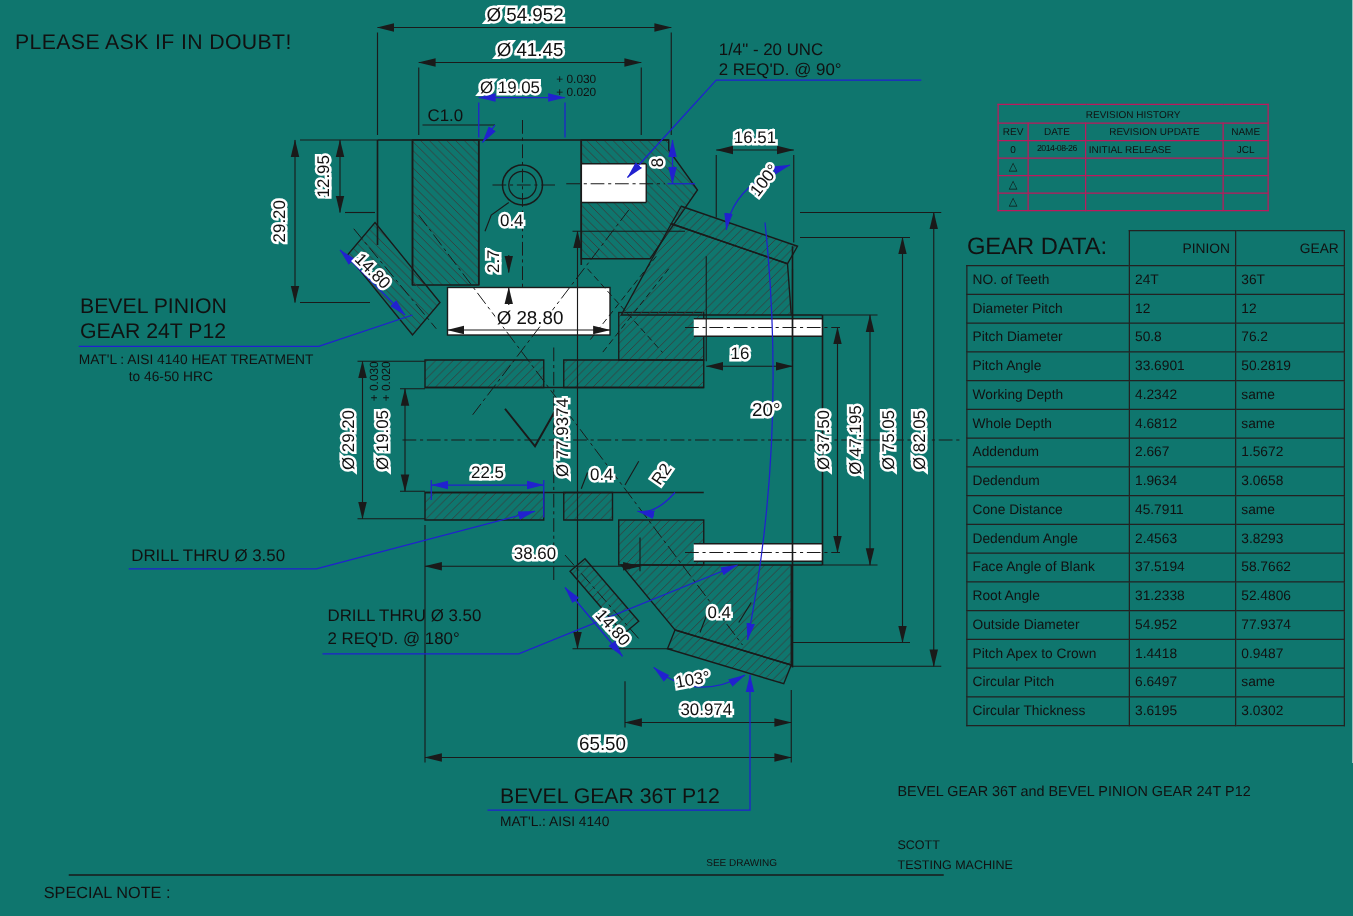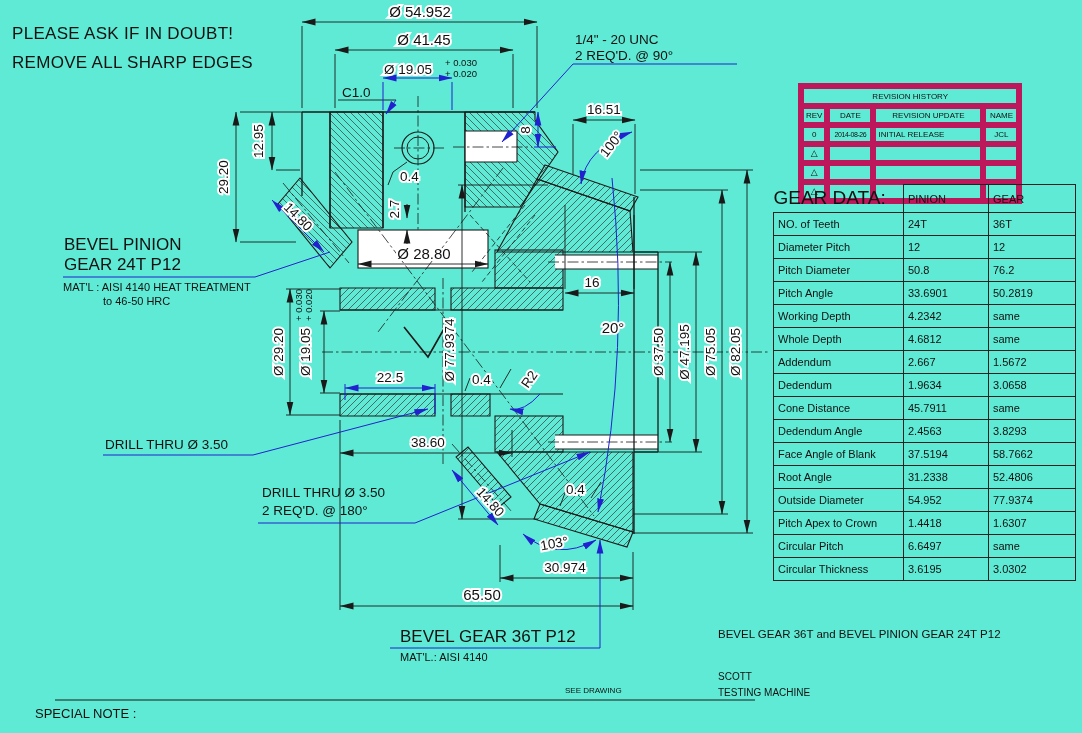--- a/index.html
+++ b/index.html
@@ -1,33 +1,33 @@
 <!DOCTYPE html>
 <html><head>
 <meta charset="utf-8">
 <style>
   html,body{margin:0;padding:0;background:#fff;}
-  #stage{position:relative;width:1082px;height:733px;background:#5eead4;overflow:hidden;
+  #stage{position:relative;width:1082px;height:733px;background:#0f766e;overflow:hidden;
          font-family:"Liberation Sans",sans-serif;color:#111;}
   svg{position:absolute;left:0;top:0;}
   .abs{position:absolute;}
   .warn{font-size:17px;letter-spacing:.3px;}
   
   .revtbl{position:absolute;left:798px;top:83px;border-collapse:collapse;
           font-size:8px;color:#111;table-layout:fixed;}
-  .revtbl td{border:6px solid #be185d;text-align:center;padding:0 2px;height:13px;overflow:hidden;white-space:nowrap;}
+  .revtbl td{border:1px solid #be185d;text-align:center;padding:0 2px;height:13px;overflow:hidden;white-space:nowrap;}
   .revtbl .ttl{height:14px;}
   .revdate{font-size:7px;letter-spacing:-.4px;}
   .tri{font-size:9px;line-height:9px;}
   
   .geartbl{position:absolute;left:773px;top:184px;border-collapse:collapse;
            font-size:11px;color:#111;table-layout:fixed;}
   .geartbl td{border:1px solid #222;height:22px;padding:0 4px;overflow:hidden;white-space:nowrap;}
   .geartbl td.nb{border:none;font-size:19px;padding:0;}
-  .geartbl td.hd{text-align:left;height:27px;}
+  .geartbl td.hd{text-align:right;height:27px;}
   .geartbl td.val{text-align:left;}
   .small{font-size:10px;}
   .tiny{font-size:8px;}
   .note{font-size:13px;}
   .tb-title{font-size:11.5px;}
   
   .dt{font-family:"Liberation Sans",sans-serif;font-size:13.5px;fill:#111;}
   .dtl{font-size:15px;}
   .dts{font-size:9.5px;}
   .lbl{font-size:17px;}
@@ -228,21 +228,20 @@
     <text class="dt" x="262" y="497" font-size="15">DRILL THRU Ø 3.50</text>
     <text class="dt" x="262" y="515" font-size="15">2 REQ'D. @ 180°</text>
     <text class="dt lbl" x="400" y="642">BEVEL GEAR 36T P12</text>
     <text class="dt lblm" x="400" y="661">MAT'L.: AISI 4140</text>
   </g>
 
   <path d="M55,700 H755" stroke="#1a1a1a" stroke-width="1.2"></path>
 </svg>
 
   <div class="abs warn" style="left:12px;top:24px;">PLEASE ASK IF IN DOUBT!</div>
-  <div class="abs warn" style="left:12px;top:53px;">REMOVE ALL SHARP EDGES</div>
 
   <table class="revtbl">
     <colgroup>
         <col style="width:24px">
         <col style="width:46px">
         <col style="width:110px">
         <col style="width:36px">
       </colgroup>
     <tbody>
         <tr>
@@ -354,21 +353,21 @@
           <td class="val">52.4806</td>
         </tr>
     <tr>
           <td>Outside Diameter</td>
           <td class="val">54.952</td>
           <td class="val">77.9374</td>
         </tr>
     <tr>
           <td>Pitch Apex to Crown</td>
           <td class="val">1.4418</td>
-          <td class="val">1.6307</td>
+          <td class="val">0.9487</td>
         </tr>
     <tr>
           <td>Circular Pitch</td>
           <td class="val">6.6497</td>
           <td class="val">same</td>
         </tr>
     <tr>
           <td>Circular Thickness</td>
           <td class="val">3.6195</td>
           <td class="val">3.0302</td>

